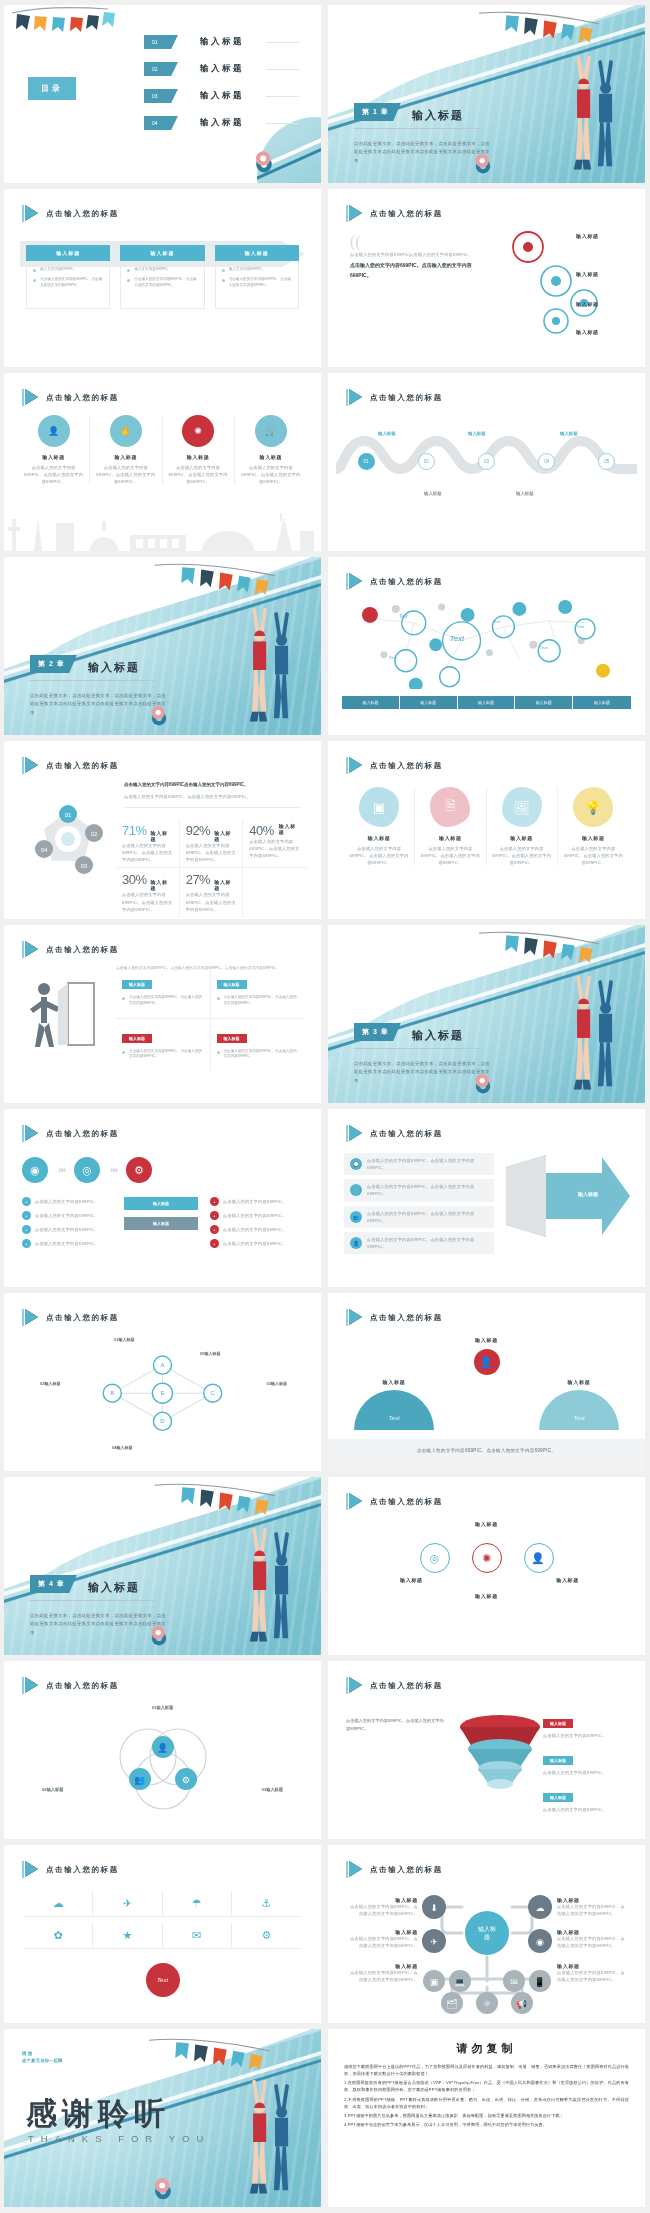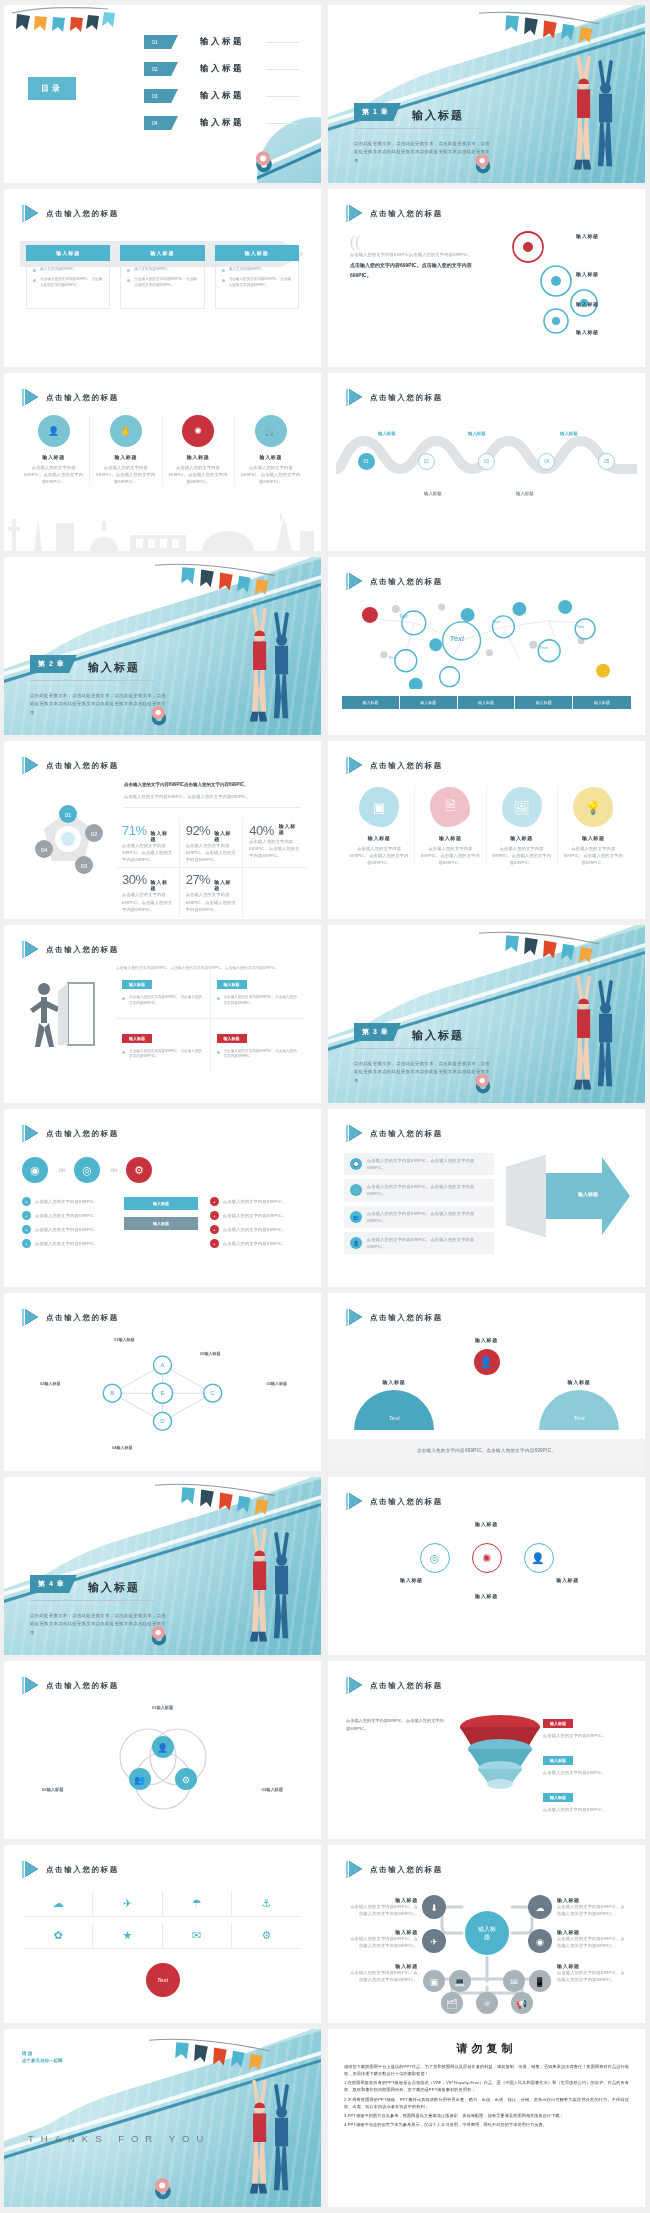--- a/index.html
+++ b/index.html
@@ -1110,20 +1110,21 @@
           <circle cx="15" cy="19" r="9" fill="#2d7b9c"></circle>
           <circle cx="15" cy="19" r="3.6" fill="#9ed4e0"></circle>
       <circle cx="14" cy="12" r="8.4" fill="#e7a0a2"></circle>
           <circle cx="14" cy="12" r="3.4" fill="#fff"></circle>
         </svg>
     </div>
     <div class="thx-logo">
       <span>唷 游</span><br>
       <span>这个夏天与你一起嗨</span>
     </div>
+    <div class="thx-cn">感谢聆听</div>
     <div class="thx-en">THANKS FOR YOU</div>
   </div>
 
   <div class="slide cp-slide">
     <div class="cp-title">请勿复制</div>
     <div class="cp-p">感谢您下载熊图网平台上提供的PPT作品，为了您和熊图网以及原创作者的利益，请勿复制、传播、销售，否则将承担法律责任！熊图网将对作品进行维权，按照传播下载次数进行十倍的索取赔偿！</div>
     <div class="cp-p">1.在熊图网版权所有的PPT模板是会员免版税（VRF：VIP Royalty-Free）作品。受《中国人民共和国著作法》和《世界版权公约》的保护。作品的所有权、版权和著作权归熊图网所有。您下载的是PPT模板素材的使用权；</div>
     <div class="cp-p">2.不得将熊图网的PPT模板、PPT素材或其组成部分用于再出售、赠与、出租、出借、转让、分销、发布或任何可解释为实质性分发的行为。不得转授权、出卖、转让本协议或者本协议中的权利；</div>
     <div class="cp-p">3.PPT模板中的图片仅供参考，熊图网提供大量高清正版摄影、插画等配图，如有需要请至熊图网相关版块自行下载；</div>
     <div class="cp-p">4.PPT模板中包含的创意字体为参考展示，仅供个人学习使用，不得商用，网站不对您的字体使用行为负责。</div>

